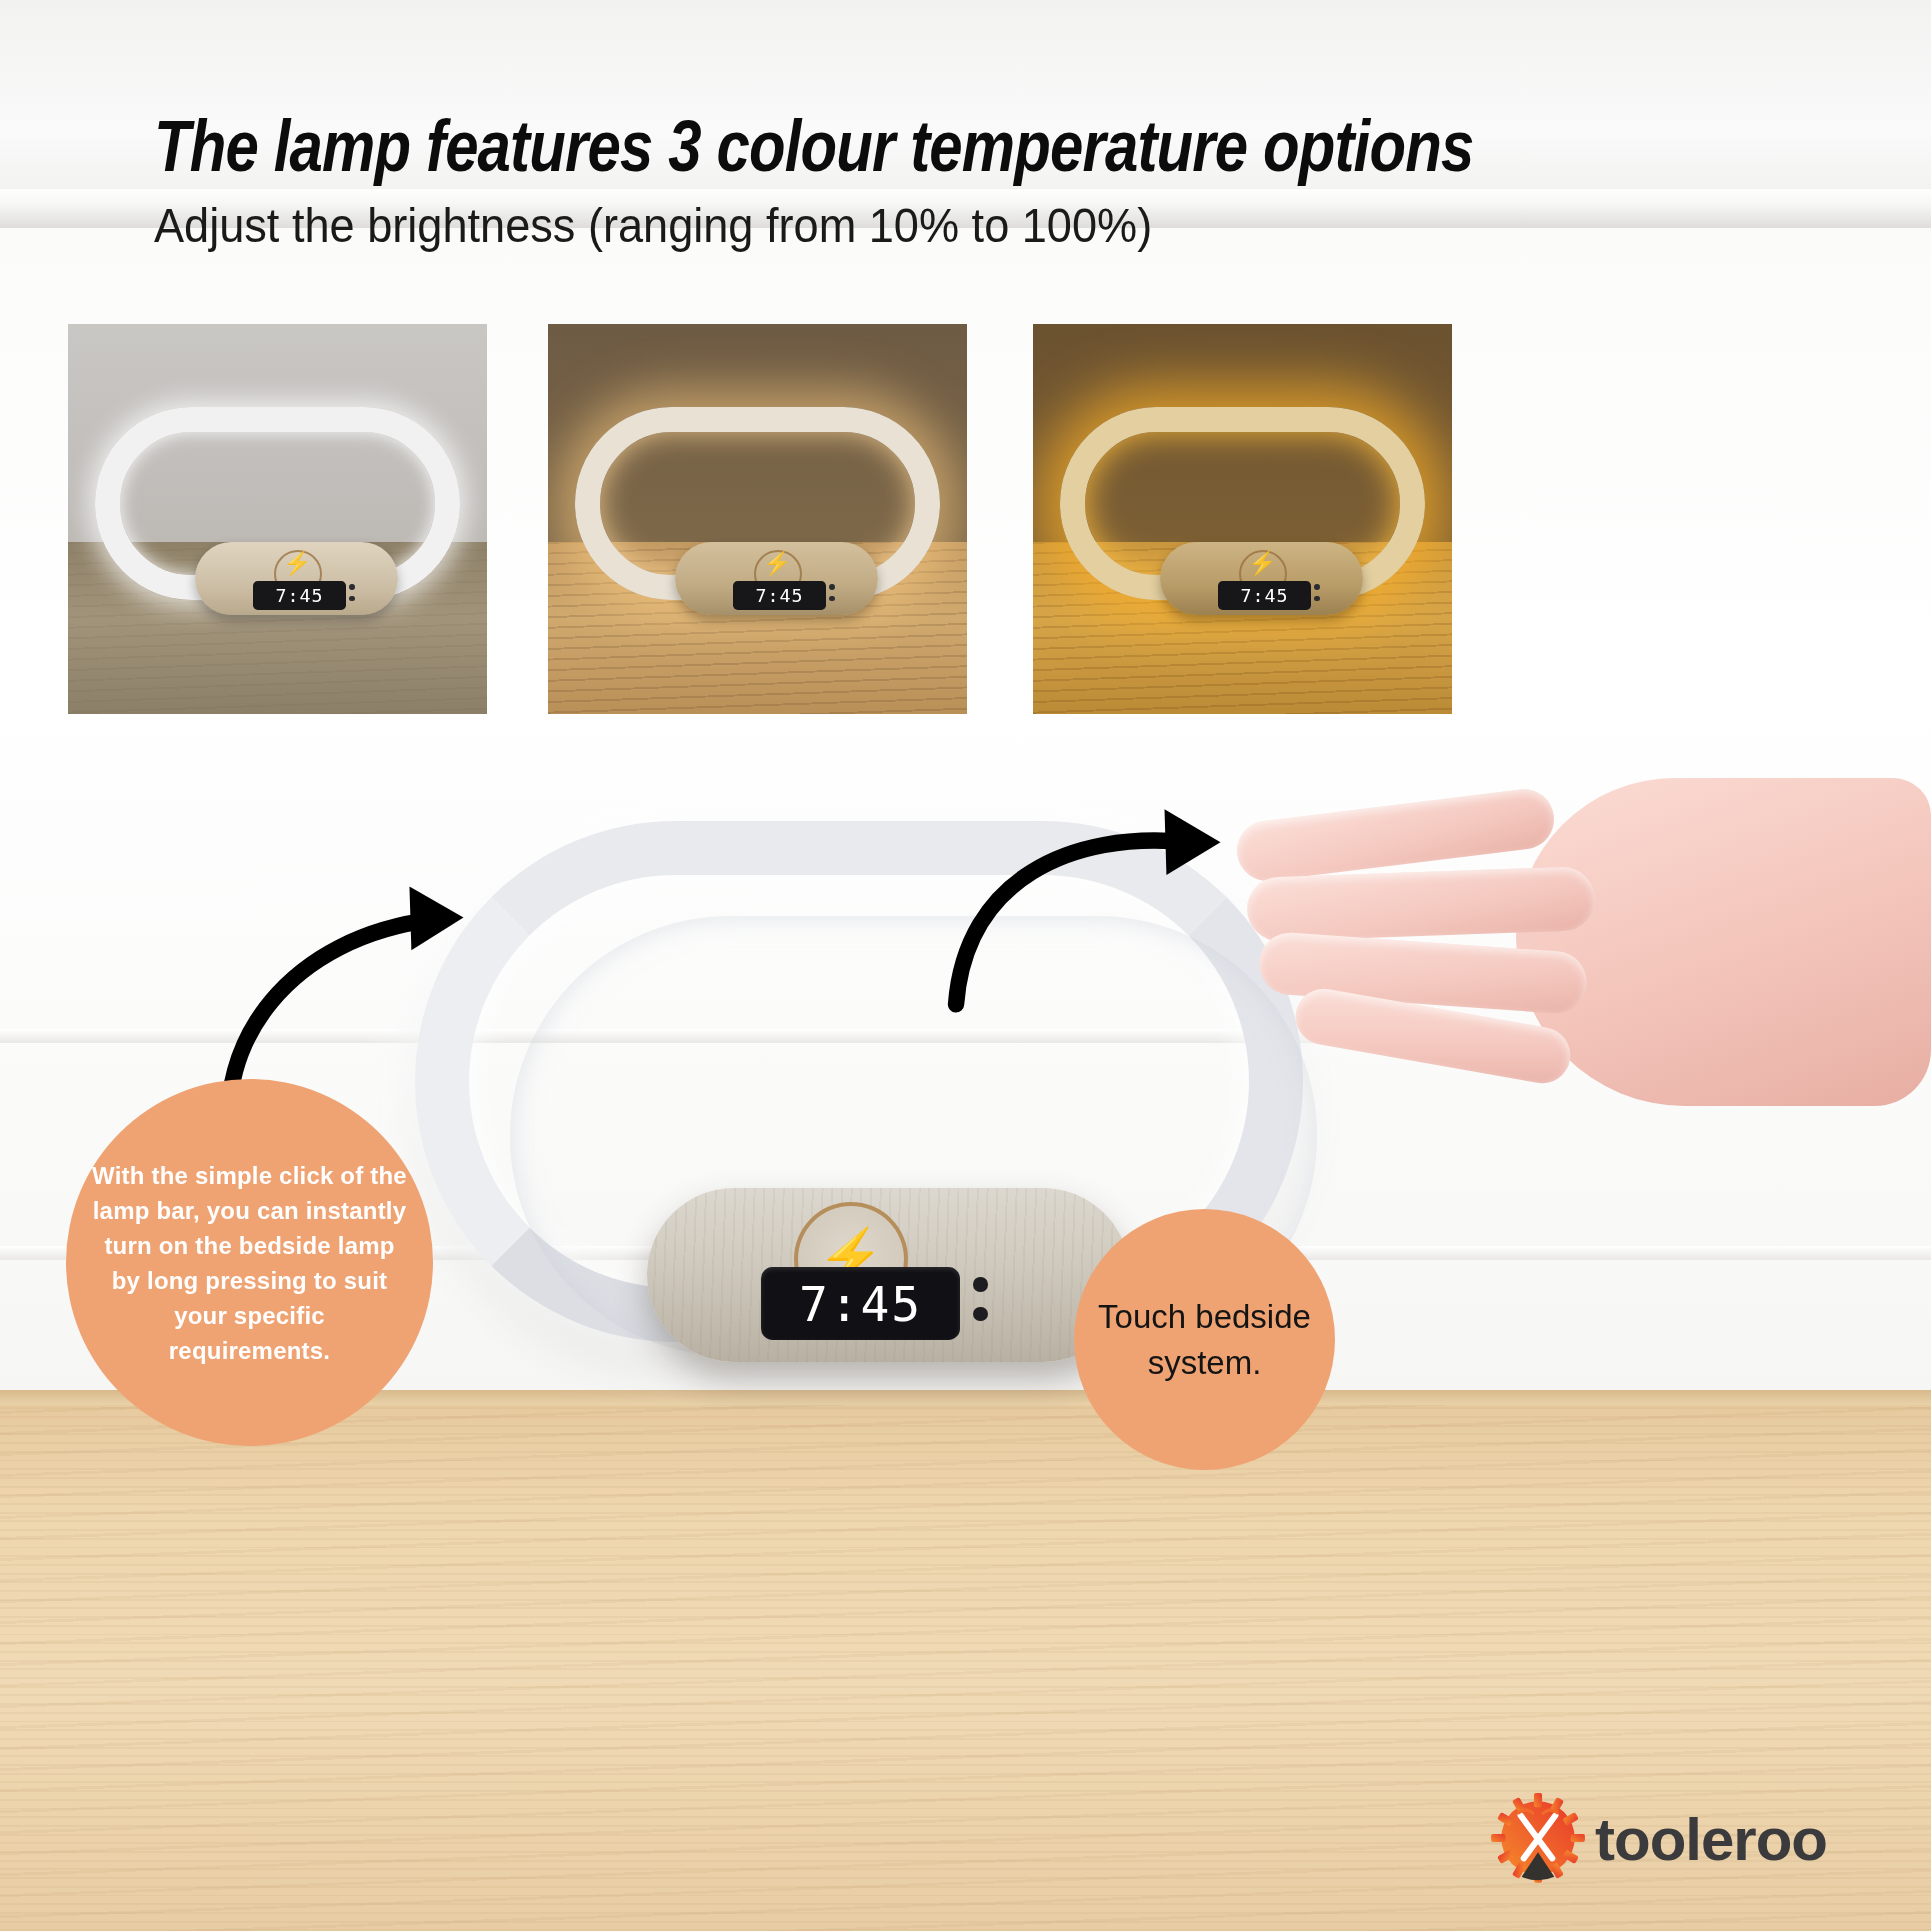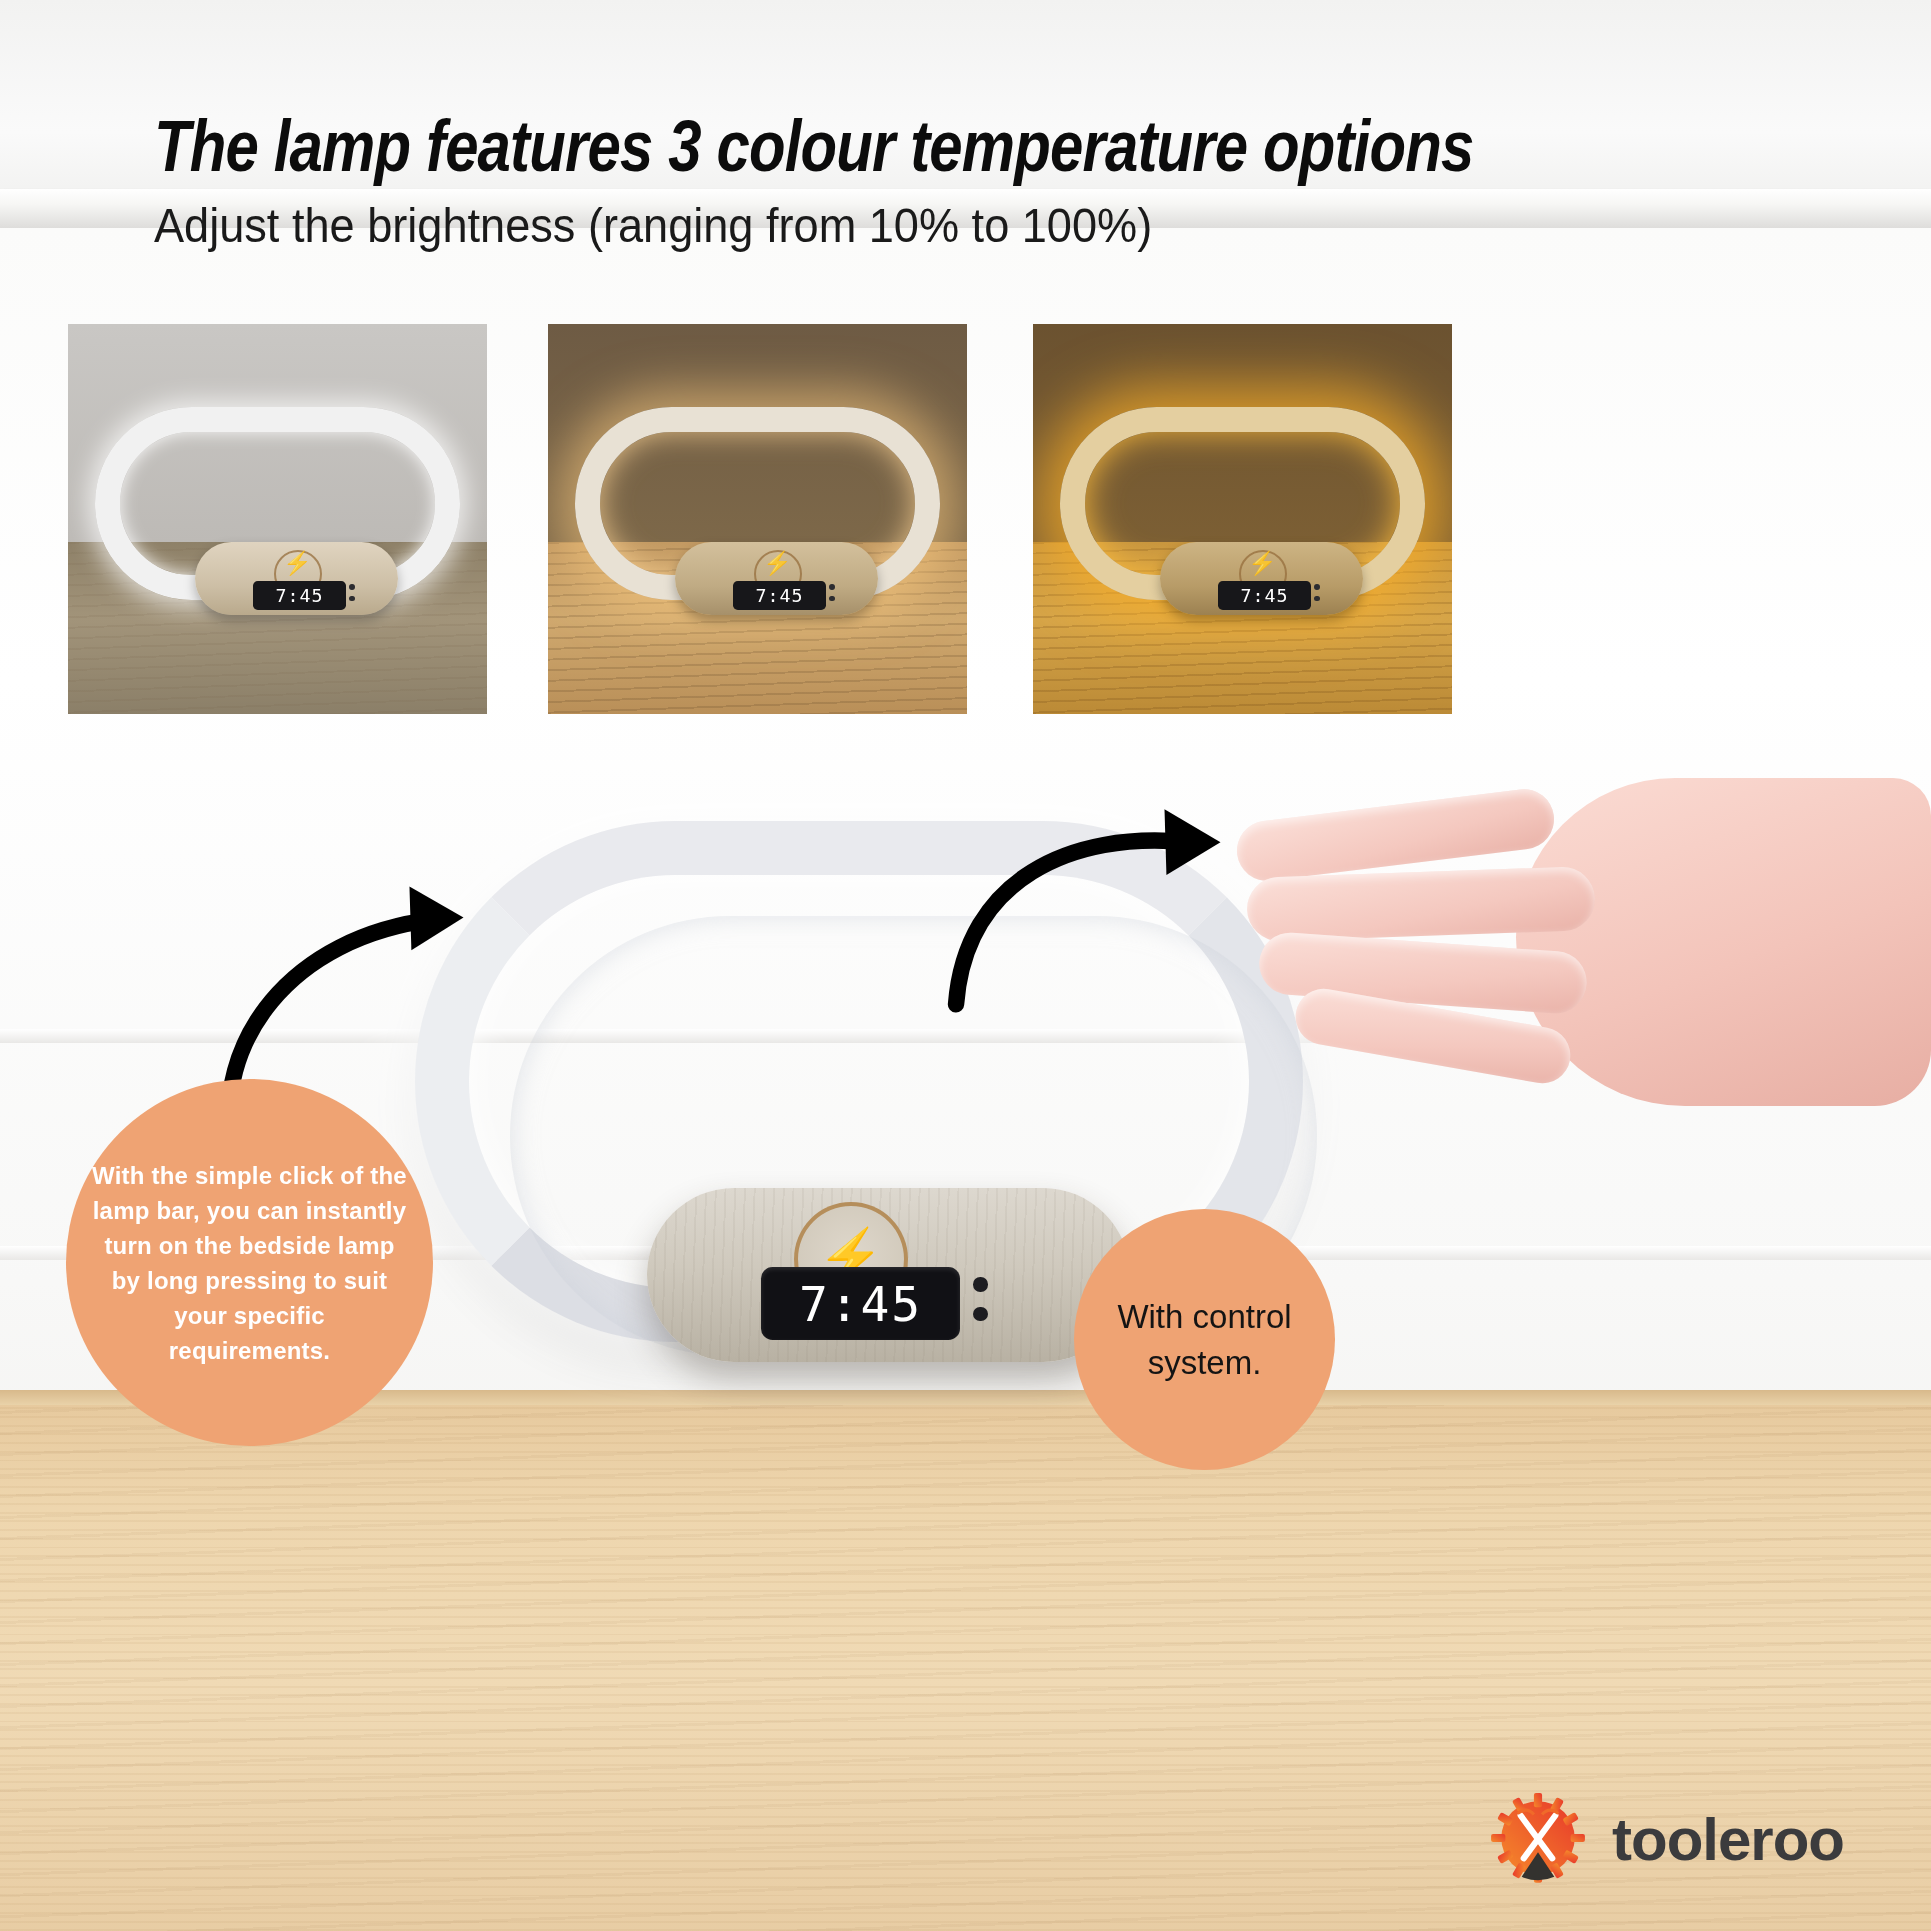--- a/index.html
+++ b/index.html
@@ -218,21 +218,21 @@
   }
   .bubble-right .btext{
     color:#141414;font-weight:400;font-size:33px;line-height:46px;padding:0 15.4px;
   }
 
   
   .logo{position:absolute;left:1487px;top:1782px;width:406px;height:116px;display:flex;align-items:center;}
   .logo-mark{width:102px;height:102px;flex:0 0 102px;}
   .logo-word{
     font-size:60px;font-weight:bold;color:#3b3b3d;letter-spacing:-1px;
-    margin-left:23px;line-height:102px;
+    margin-left:6px;line-height:102px;
   }
 </style>
 </head>
 <body>
 
 <div class="page">
 
   <div class="wall-top"></div>
   <div class="wall-rail"></div>
   <div class="wall-mid"></div>
@@ -336,21 +336,21 @@
   <svg class="arrow arrow-right" viewBox="0 0 380 230">
     <path d="M60 220 C 70 90, 180 40, 300 52" fill="none" stroke="#000" stroke-width="17" stroke-linecap="round"></path>
     <path d="M276 18 L 334 52 L 278 86 Z" fill="#000"></path>
   </svg>
 
   <div class="bubble bubble-left">
     <div class="btext">With the simple click of the lamp bar, you can instantly turn on the bedside lamp by long pressing to suit your specific requirements.</div>
   </div>
 
   <div class="bubble bubble-right">
-    <div class="btext">With control system.</div>
+    <div class="btext">Touch bedside system.</div>
   </div>
 
   <div class="logo">
     <svg class="logo-mark" viewBox="0 0 100 100">
       <defs>
         <linearGradient id="gearGrad" x1="0" y1="1" x2="1" y2="0">
           <stop offset="0%" stop-color="#f58a2b"></stop>
           <stop offset="100%" stop-color="#e8392b"></stop>
         </linearGradient>
       </defs>

